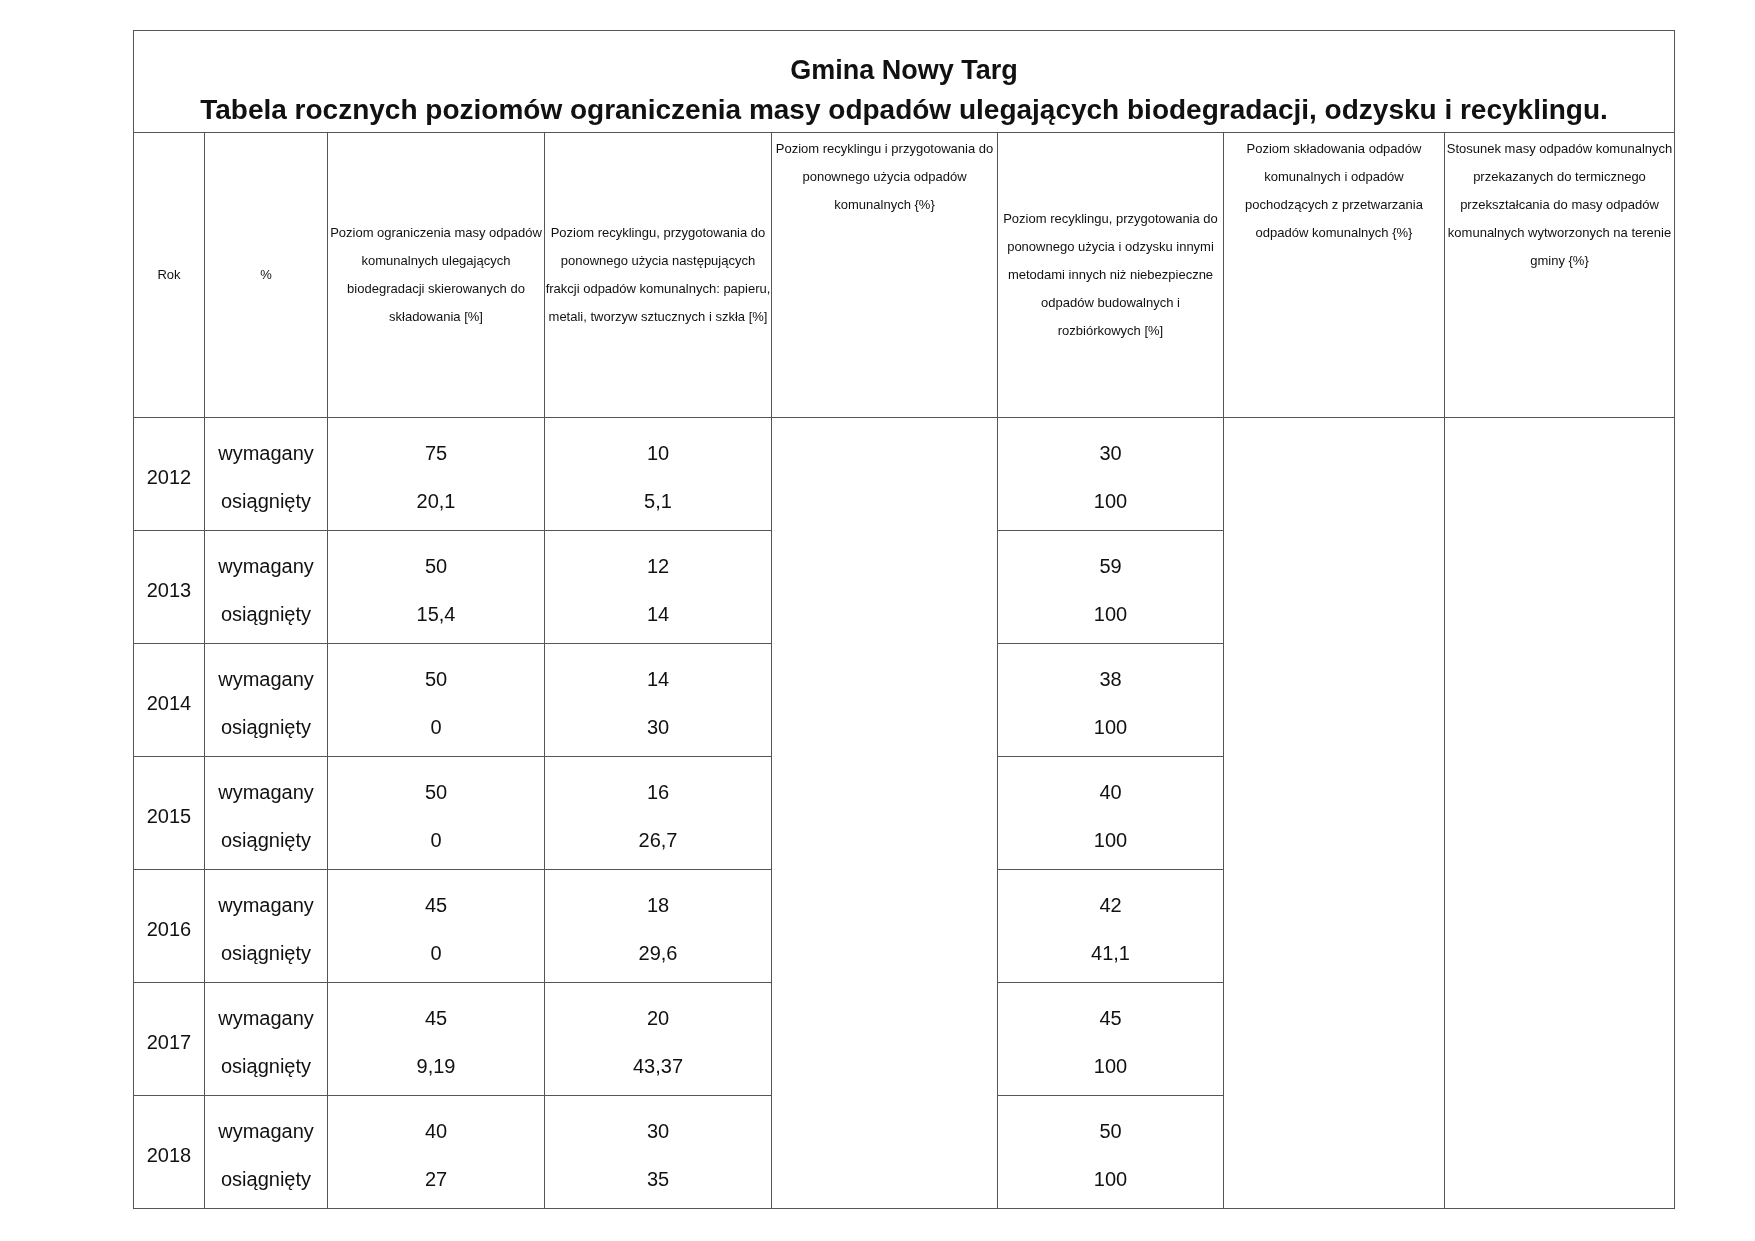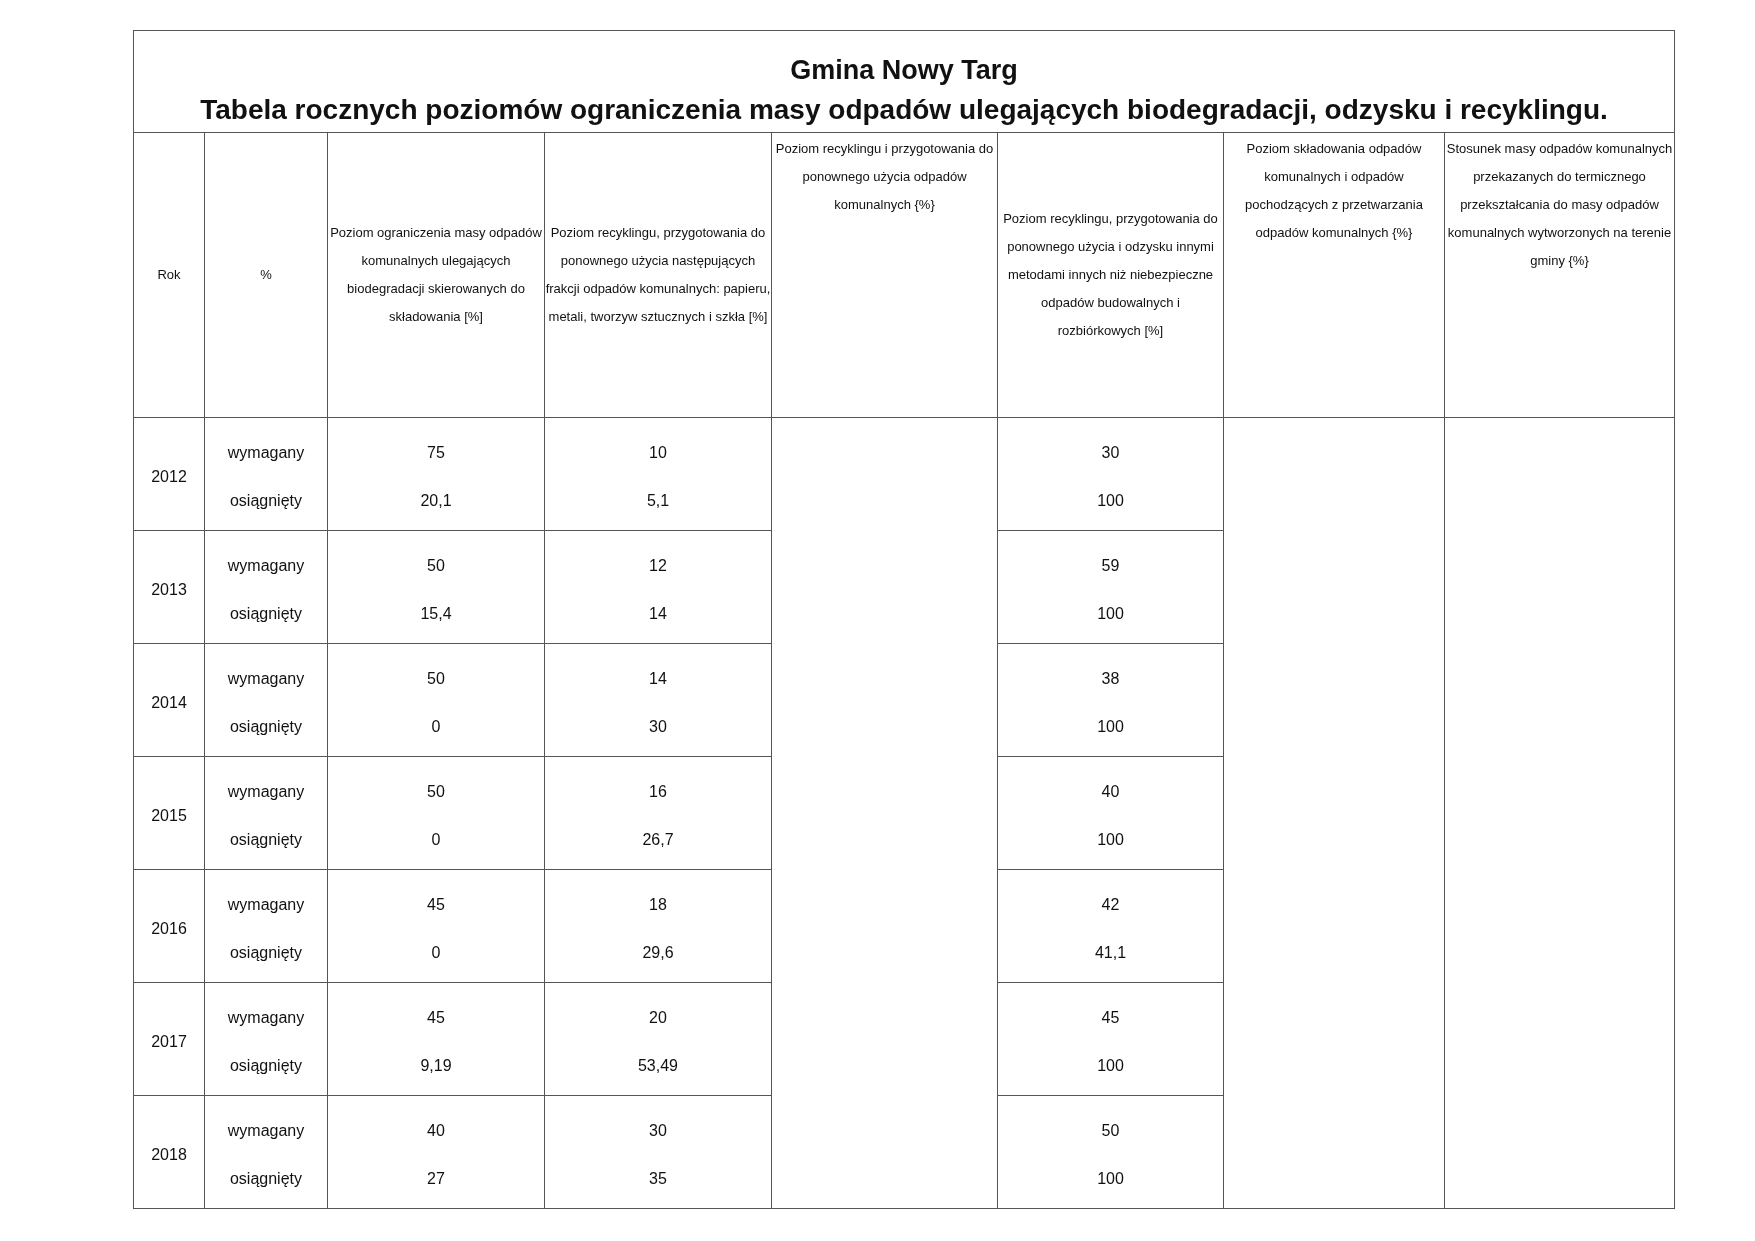--- a/index.html
+++ b/index.html
@@ -8,21 +8,21 @@
     position:absolute; left:133px; top:30px;
     width:1541px; border-collapse:collapse; table-layout:fixed;
   }
   table.main td, table.main th { border:1.5px solid #555; padding:0; text-align:center; vertical-align:middle; }
   .title-cell { height:101px; font-weight:bold; }
   .title-line1 { font-size:27px; line-height:40px;margin-top:16px; }
   .title-line2 { font-size:28px; line-height:40px; }
   th.colhead { font-weight:normal; font-size:13px; line-height:28px; height:282px; padding:0 6px; }
   th.colhead.top { vertical-align:top; padding-top:2px; }
   td.year { vertical-align:top; font-size:19px; padding-top:6px; }
-  td.valcell { vertical-align:top; height:112px; font-size:16px; }
+  td.valcell { vertical-align:top; height:112px; font-size:20px; }
   .v { display:block; height:28px; line-height:28px; }
   .v.first { margin-top:6px; }
   .v.second { margin-top:20px; }
   td.merged { vertical-align:top; }
 </style>
 </head>
 <body>
 
 <table class="main">
   <colgroup>
@@ -169,21 +169,21 @@
         <td class="valcell">
           <span class="v first">wymagany</span>
           <span class="v second">osiągnięty</span>
         </td>
         <td class="valcell">
           <span class="v first">45</span>
           <span class="v second">9,19</span>
         </td>
         <td class="valcell">
           <span class="v first">20</span>
-          <span class="v second">53,49</span>
+          <span class="v second">43,37</span>
         </td>
         <td class="valcell">
           <span class="v first">45</span>
           <span class="v second">100</span>
         </td>
       </tr>
       <tr>
         <td class="year valcell">
           <span class="v first">2018</span>
         </td>

